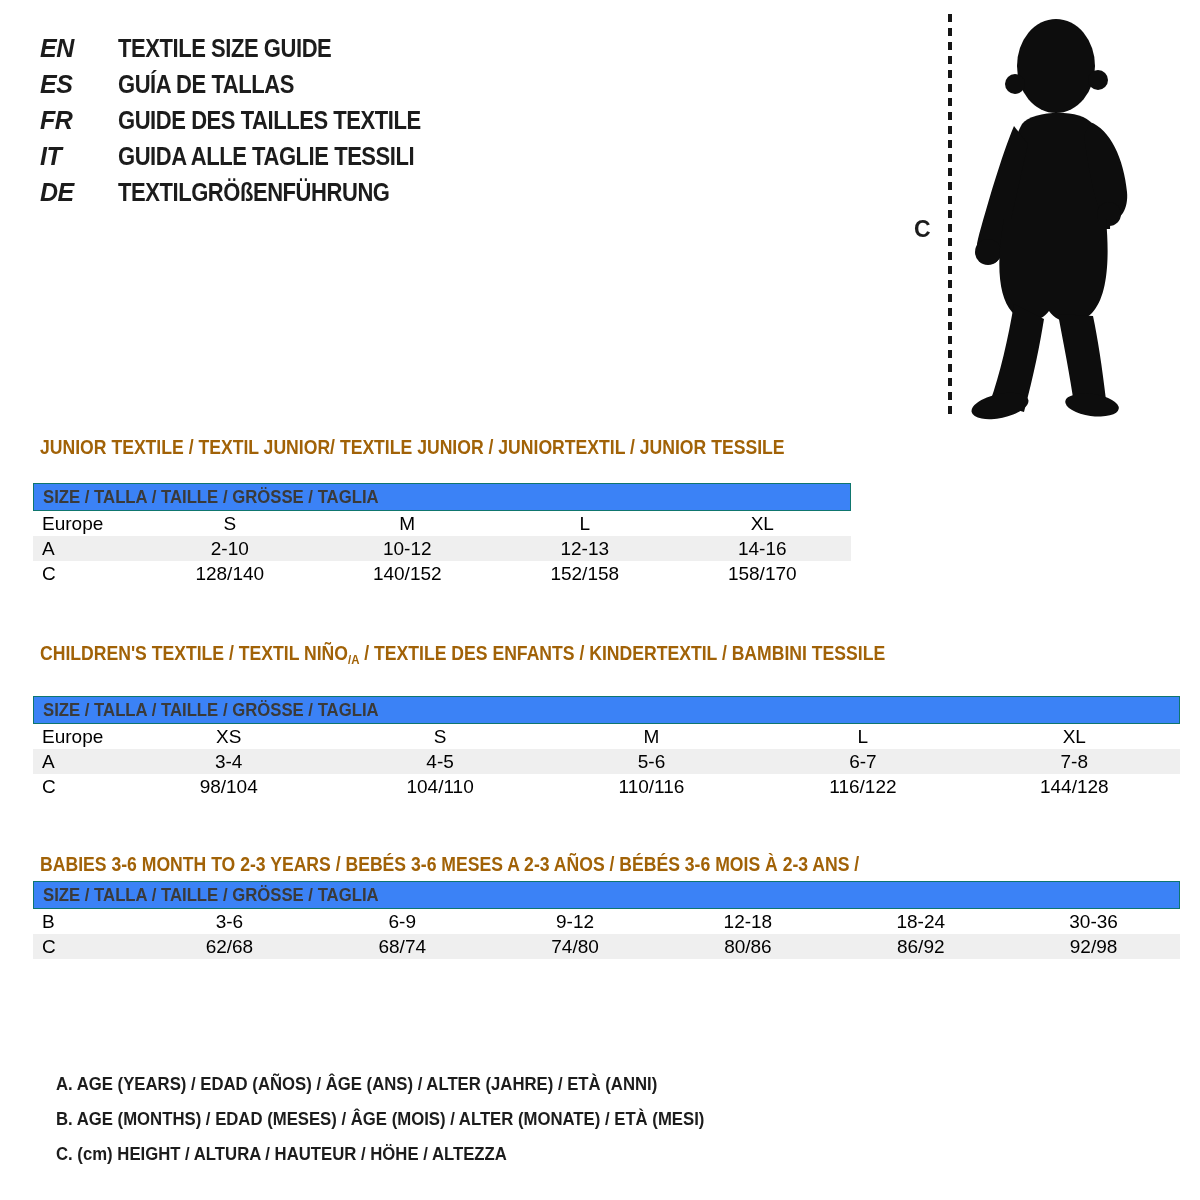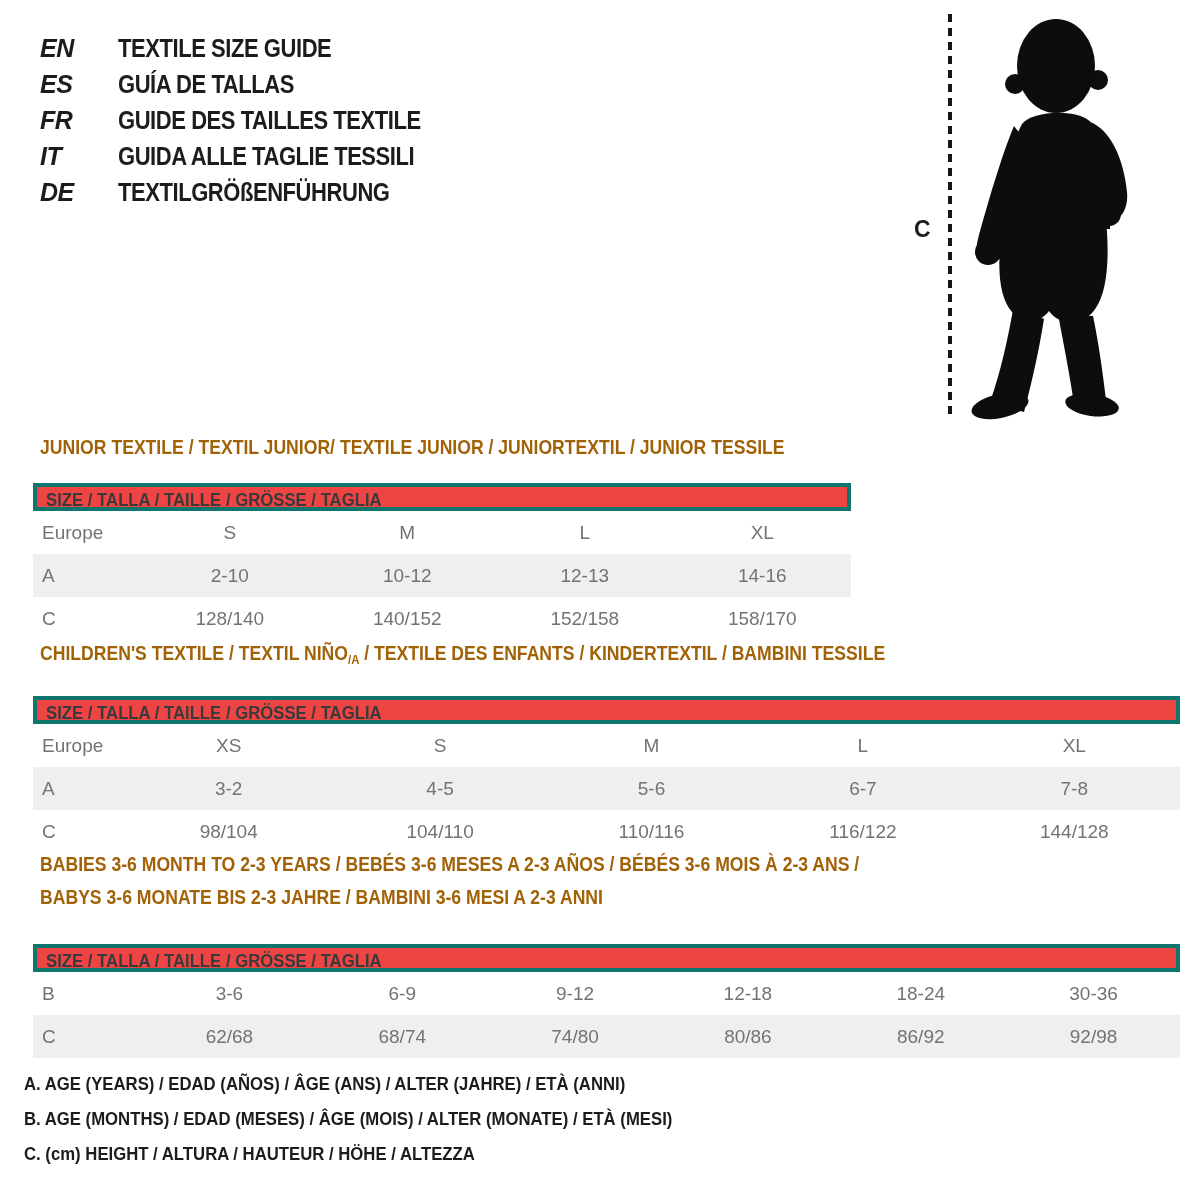--- a/index.html
+++ b/index.html
@@ -24,38 +24,38 @@
   }
   .toddler{position:absolute;left:956px;top:14px;width:184px;height:406px;}
 
   
   .sec{position:absolute;left:33px;}
   .sec h2{margin:0 0 24px 7px;font-size:20px;line-height:23px;font-weight:bold;color:#a16207;}
   .sec-junior{top:436px;width:818px;}
   .sec-children{top:642px;width:1147px;}
   .sec-children h2{margin-bottom:25px;}
   .sec-babies{top:848px;width:1147px;}
-  .sec-babies h2{line-height:33px;margin-bottom:30px;}
+  .sec-babies h2{line-height:33px;margin-bottom:0;}
   .sec-babies h2 span{display:block;}
   .sub-a{font-size:13px;vertical-align:-4px;letter-spacing:0;}
 
   .tbl-head{
-    height:28px;line-height:26px;background:#ef4444;border:4px solid #0f766e;box-sizing:border-box;
+    height:28px;line-height:26px;background:#3b82f6;border:1px solid #0f766e;box-sizing:border-box;
     padding-left:9px;font-weight:bold;font-size:19px;color:#3a3a3a;
   }
-  .tbl-row{display:grid;height:43px;align-items:center;font-size:19px;color:#737373;}
+  .tbl-row{display:grid;height:25px;align-items:center;font-size:19px;color:#000000;}
   .cols-junior{grid-template-columns:108px repeat(4,1fr);}
   .cols-children{grid-template-columns:90px repeat(5,1fr);}
   .cols-babies{grid-template-columns:110px repeat(6,1fr);}
   .tbl-row .cell{text-align:center;}
   .tbl-row .cell.lbl{text-align:left;padding-left:9px;}
   .shaded{background:#efefef;}
 
   
-  .notes{position:absolute;left:24px;top:1066px;}
+  .notes{position:absolute;left:56px;top:1066px;}
   .notes p{margin:0;height:35px;line-height:35px;font-size:19px;font-weight:bold;}
 </style>
 </head>
 <body>
 
 <div class="page">
 
   <div class="langs">
     <div class="lang-row">
       <span class="lang-code">EN</span>
@@ -134,44 +134,41 @@
       <div class="tbl-row cols-children">
         <span class="cell lbl">Europe</span>
         <span class="cell">XS</span>
         <span class="cell">S</span>
         <span class="cell">M</span>
         <span class="cell">L</span>
         <span class="cell">XL</span>
       </div>
       <div class="tbl-row cols-children shaded">
         <span class="cell lbl">A</span>
-        <span class="cell">3-2</span>
+        <span class="cell">3-4</span>
         <span class="cell">4-5</span>
         <span class="cell">5-6</span>
         <span class="cell">6-7</span>
         <span class="cell">7-8</span>
       </div>
       <div class="tbl-row cols-children">
         <span class="cell lbl">C</span>
         <span class="cell">98/104</span>
         <span class="cell">104/110</span>
         <span class="cell">110/116</span>
         <span class="cell">116/122</span>
         <span class="cell">144/128</span>
       </div>
     </div>
   </section>
 
   <section class="sec sec-babies">
     <h2>
       <span>
           <span class="cond">BABIES 3-6 MONTH TO 2-3 YEARS / BEBÉS 3-6 MESES A 2-3 AÑOS / BÉBÉS 3-6 MOIS À 2-3 ANS /</span>
-        </span>
-      <span>
-          <span class="cond">BABYS 3-6 MONATE BIS 2-3 JAHRE / BAMBINI 3-6 MESI A 2-3 ANNI</span>
         </span>
     </h2>
     <div>
       <div class="tbl-head"><span class="cond">SIZE / TALLA / TAILLE / GRÖSSE / TAGLIA</span></div>
       <div class="tbl-row cols-babies">
         <span class="cell lbl">B</span>
         <span class="cell">3-6</span>
         <span class="cell">6-9</span>
         <span class="cell">9-12</span>
         <span class="cell">12-18</span>

